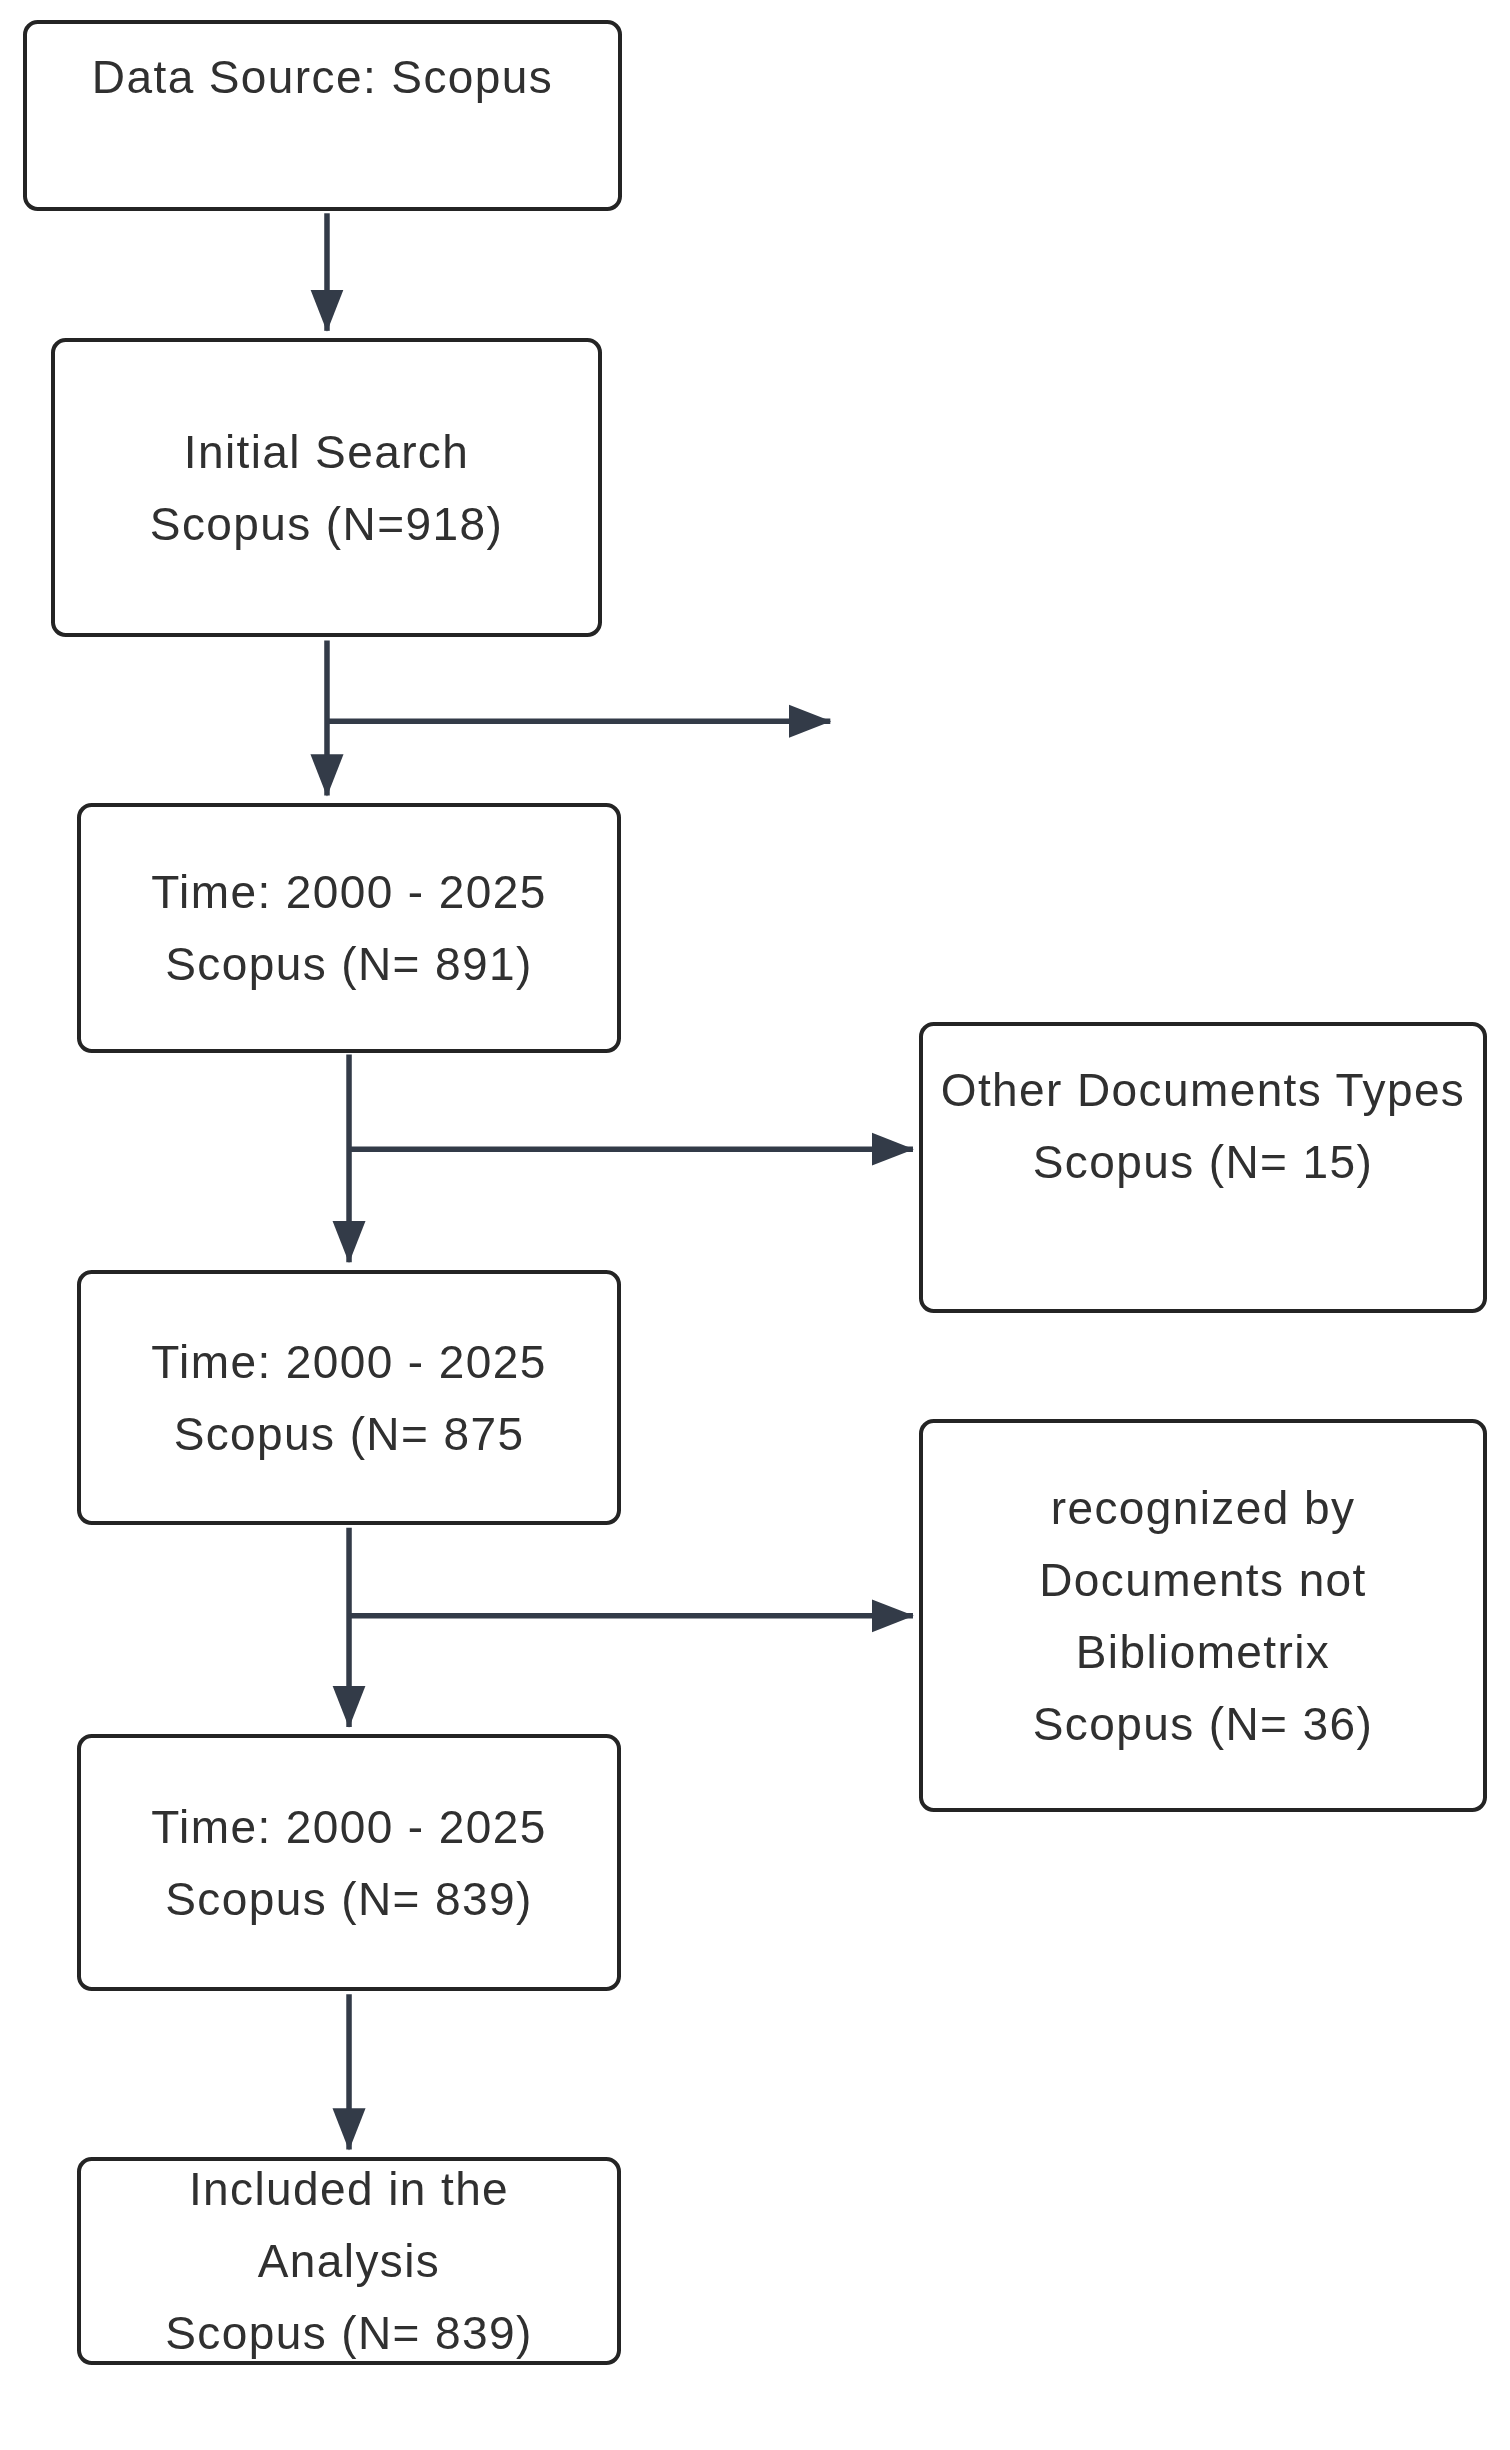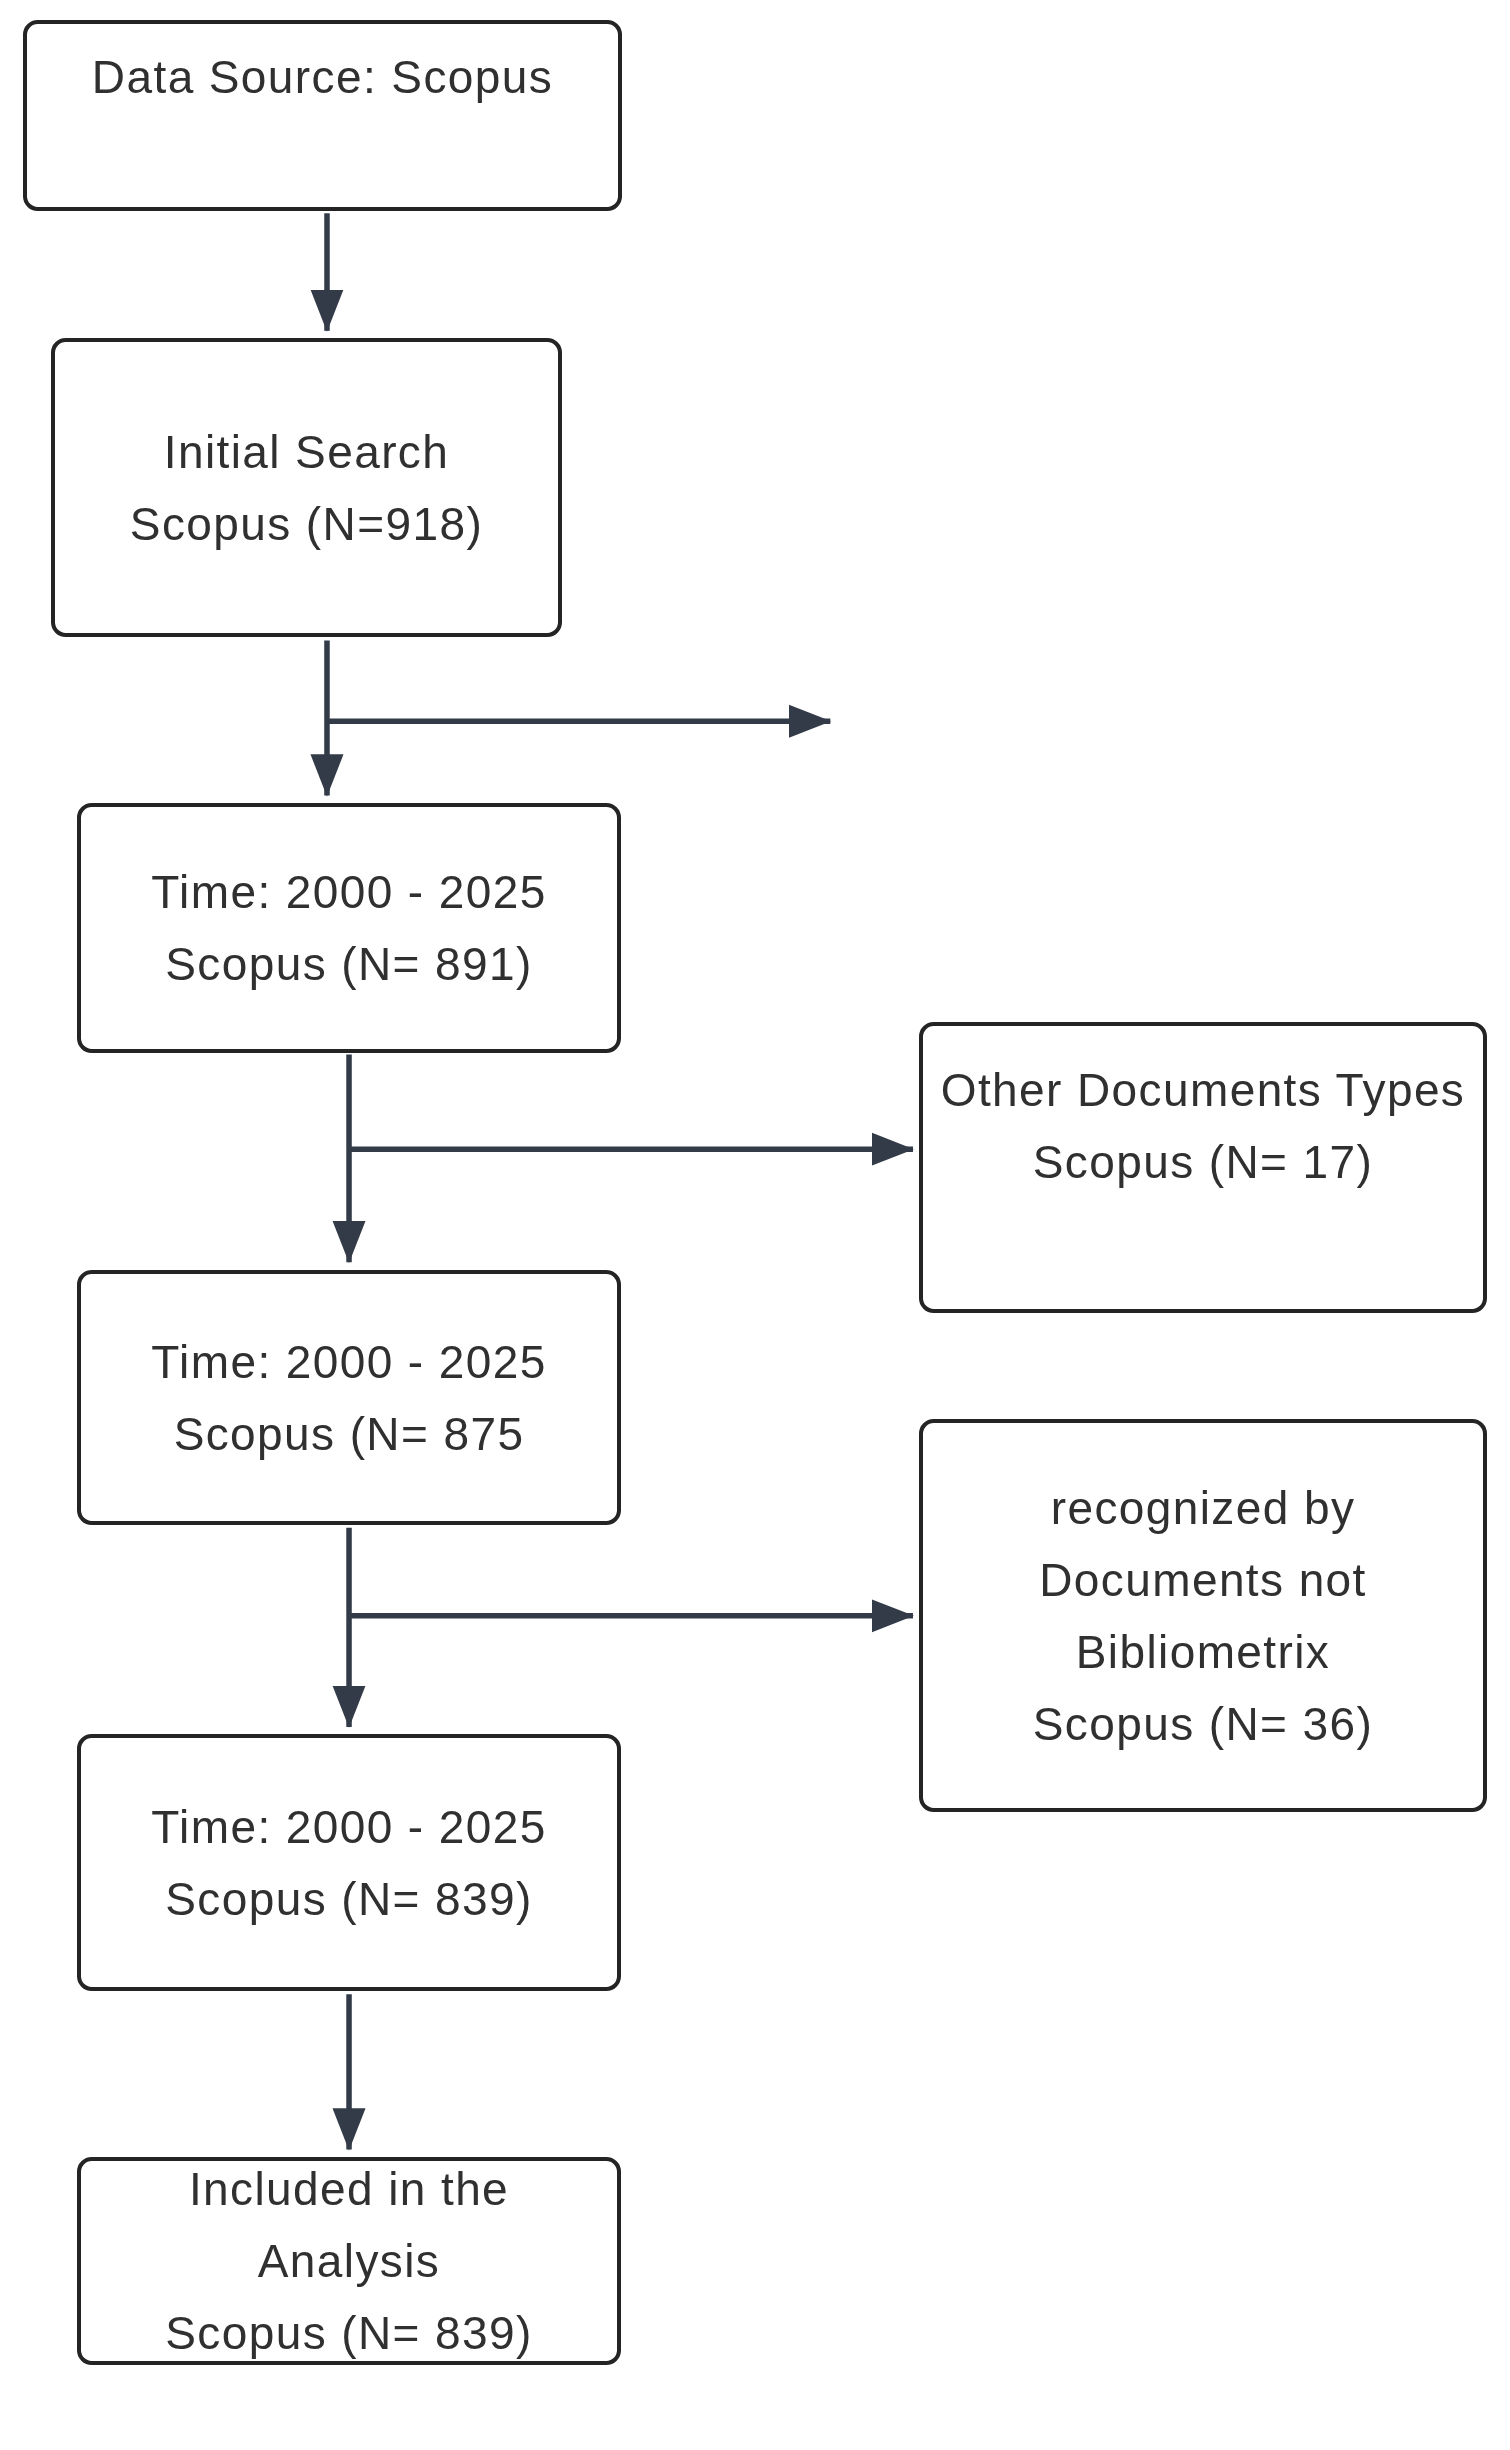--- a/index.html
+++ b/index.html
@@ -60,21 +60,21 @@
     <path class="wire" d="M380 1251 L994 1251" marker-end="url(#arrowhead)"></path>
     <path class="wire" d="M380 1663 L380 1880" marker-end="url(#arrowhead)"></path>
     <path class="wire" d="M380 1759 L994 1759" marker-end="url(#arrowhead)"></path>
     <path class="wire" d="M380 2171 L380 2340" marker-end="url(#arrowhead)"></path>
   </svg>
 
   <div class="flow-box align-top" style="left:23px; top:20px; width:599px; height:191px; padding-top:16.5px;">
     <span class="line">Data Source: Scopus</span>
   </div>
 
-  <div class="flow-box" style="left:51px; top:338px; width:511px; height:299px;">
+  <div class="flow-box" style="left:51px; top:338px; width:551px; height:299px;">
     <span class="line">Initial Search</span>
     <span class="line">Scopus (N=918)</span>
   </div>
 
   <div class="flow-box" style="left:77px; top:803px; width:544px; height:250px;">
     <span class="line">Time: 2000 - 2025</span>
     <span class="line">Scopus (N= 891)</span>
   </div>
 
   <div class="flow-box" style="left:77px; top:1270px; width:544px; height:255px;">
@@ -89,21 +89,21 @@
 
   <div class="flow-box" style="left:77px; top:2157px; width:544px; height:208px;">
     <span class="line">Included in the</span>
     <span class="line">Analysis</span>
     <span class="line">Scopus (N= 839)</span>
   </div>
 
 
   <div class="flow-box align-top" style="left:919px; top:1022px; width:568px; height:291px; padding-top:27.6px;">
     <span class="line">Other Documents Types</span>
-    <span class="line">Scopus (N= 17)</span>
+    <span class="line">Scopus (N= 15)</span>
   </div>
 
   <div class="flow-box" style="left:919px; top:1419px; width:568px; height:393px;">
     <span class="line">recognized by</span>
     <span class="line">Documents not</span>
     <span class="line">Bibliometrix</span>
     <span class="line">Scopus (N= 36)</span>
   </div>
 
 </div>

